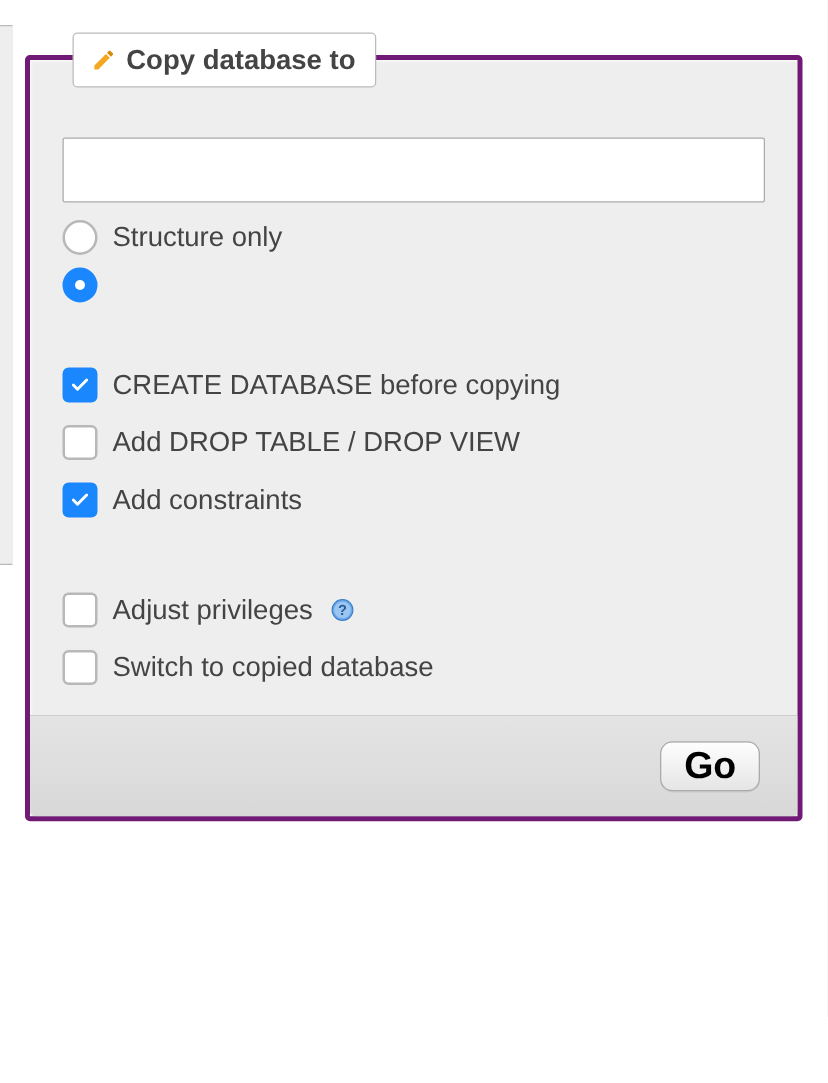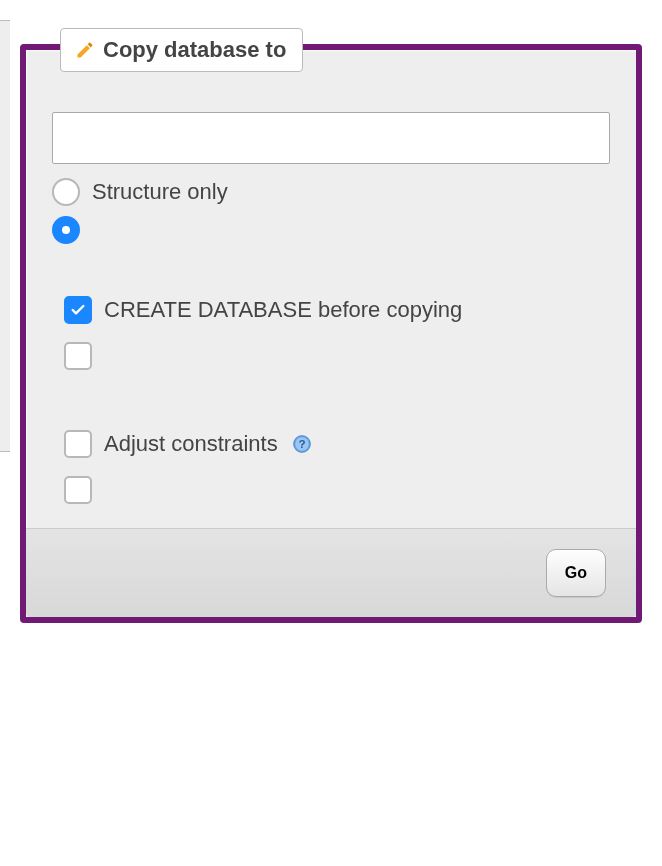--- a/index.html
+++ b/index.html
@@ -5,21 +5,21 @@
     body {
       margin: 0;
       padding: 20px;
       font-family: -apple-system, BlinkMacSystemFont, "Segoe UI", Helvetica, Arial, sans-serif;
       color: #444;
       font-size: 22px;
       background: #fff;
     }
     .fieldset {
       position: relative;
-      border: 6px solid #701a75;
+      border: 4px solid #701a75;
       border-radius: 4px;
       margin-top: 24px;
       background: #eee;
       box-shadow: 1px 1px 2px rgba(255,255,255,.8) inset;
     }
     .legend {
       position: absolute;
       top: -22px;
       left: 34px;
       background: #fff;
@@ -52,21 +52,21 @@
     .options-group {
       margin-top: 14px;
     }
     .option-row {
       display: flex;
       align-items: center;
       gap: 12px;
       margin: 10px 0;
     }
     .option-row.spaced {
-      margin: 18px 12px;
+      margin: 18px 0;
     }
     
     .radio, .checkbox {
       width: 24px;
       height: 24px;
       border: 2px solid #b8b8b8;
       background: #fff;
       display: inline-flex;
       align-items: center;
       justify-content: center;
@@ -124,22 +124,22 @@
       display: flex;
       justify-content: flex-end;
       border-radius: 0 0 4px 4px;
       margin-top: 24px;
     }
     .go-btn {
       background: #efefef;
       background: linear-gradient(#fefefe, #e5e5e5);
       border: 1px solid #aaa;
       border-radius: 10px;
-      padding: 14px 18px;
-      font-size: 16px;
+      padding: 2px 18px;
+      font-size: 30px;
       font-weight: 700;
       cursor: pointer;
       box-shadow: 0 1px 0 rgba(0,0,0,.08);
     }
     .left-stub {
       position: fixed;
       left: 0;
       top: 20px;
       width: 10px;
       height: 430px;
@@ -185,37 +185,47 @@
     <div class="option-row spaced">
       <span class="checkbox checked">
           <svg viewBox="0 0 24 24">
             <path d="M20 6L9 17l-5-5" fill="none" stroke="#fff" stroke-width="3.5" stroke-linecap="round" stroke-linejoin="round"></path>
           </svg>
         </span>
       <span class="label-text">CREATE DATABASE before copying</span>
     </div>
     <div class="option-row spaced">
       <span class="checkbox"></span>
+      <span class="label-text">Add DROP TABLE / DROP VIEW</span>
+    </div>
+    <div class="option-row spaced">
+      <span class="checkbox checked">
+          <svg viewBox="0 0 24 24">
+            <path d="M20 6L9 17l-5-5" fill="none" stroke="#fff" stroke-width="3.5" stroke-linecap="round" stroke-linejoin="round"></path>
+          </svg>
+        </span>
+      <span class="label-text">Add constraints</span>
     </div>
 
     <div class="spacer"></div>
 
     <div class="option-row spaced">
       <span class="checkbox"></span>
-      <span class="label-text">Adjust constraints</span>
+      <span class="label-text">Adjust privileges</span>
       <span class="help-icon">
         <svg viewBox="0 0 24 24">
           <circle cx="12" cy="12" r="10" fill="#6aa8e8" stroke="#3a7bc8" stroke-width="1"></circle>
           <circle cx="12" cy="12" r="8" fill="#9bc6f2"></circle>
           <text x="12" y="17" text-anchor="middle" font-size="14" font-weight="bold" fill="#2a5a9a">?</text>
         </svg>
       </span>
     </div>
     <div class="option-row spaced">
       <span class="checkbox"></span>
+      <span class="label-text">Switch to copied database</span>
     </div>
 
   </div>
 
   <div class="footer">
     <button class="go-btn">Go</button>
   </div>
 
 </div>
 

